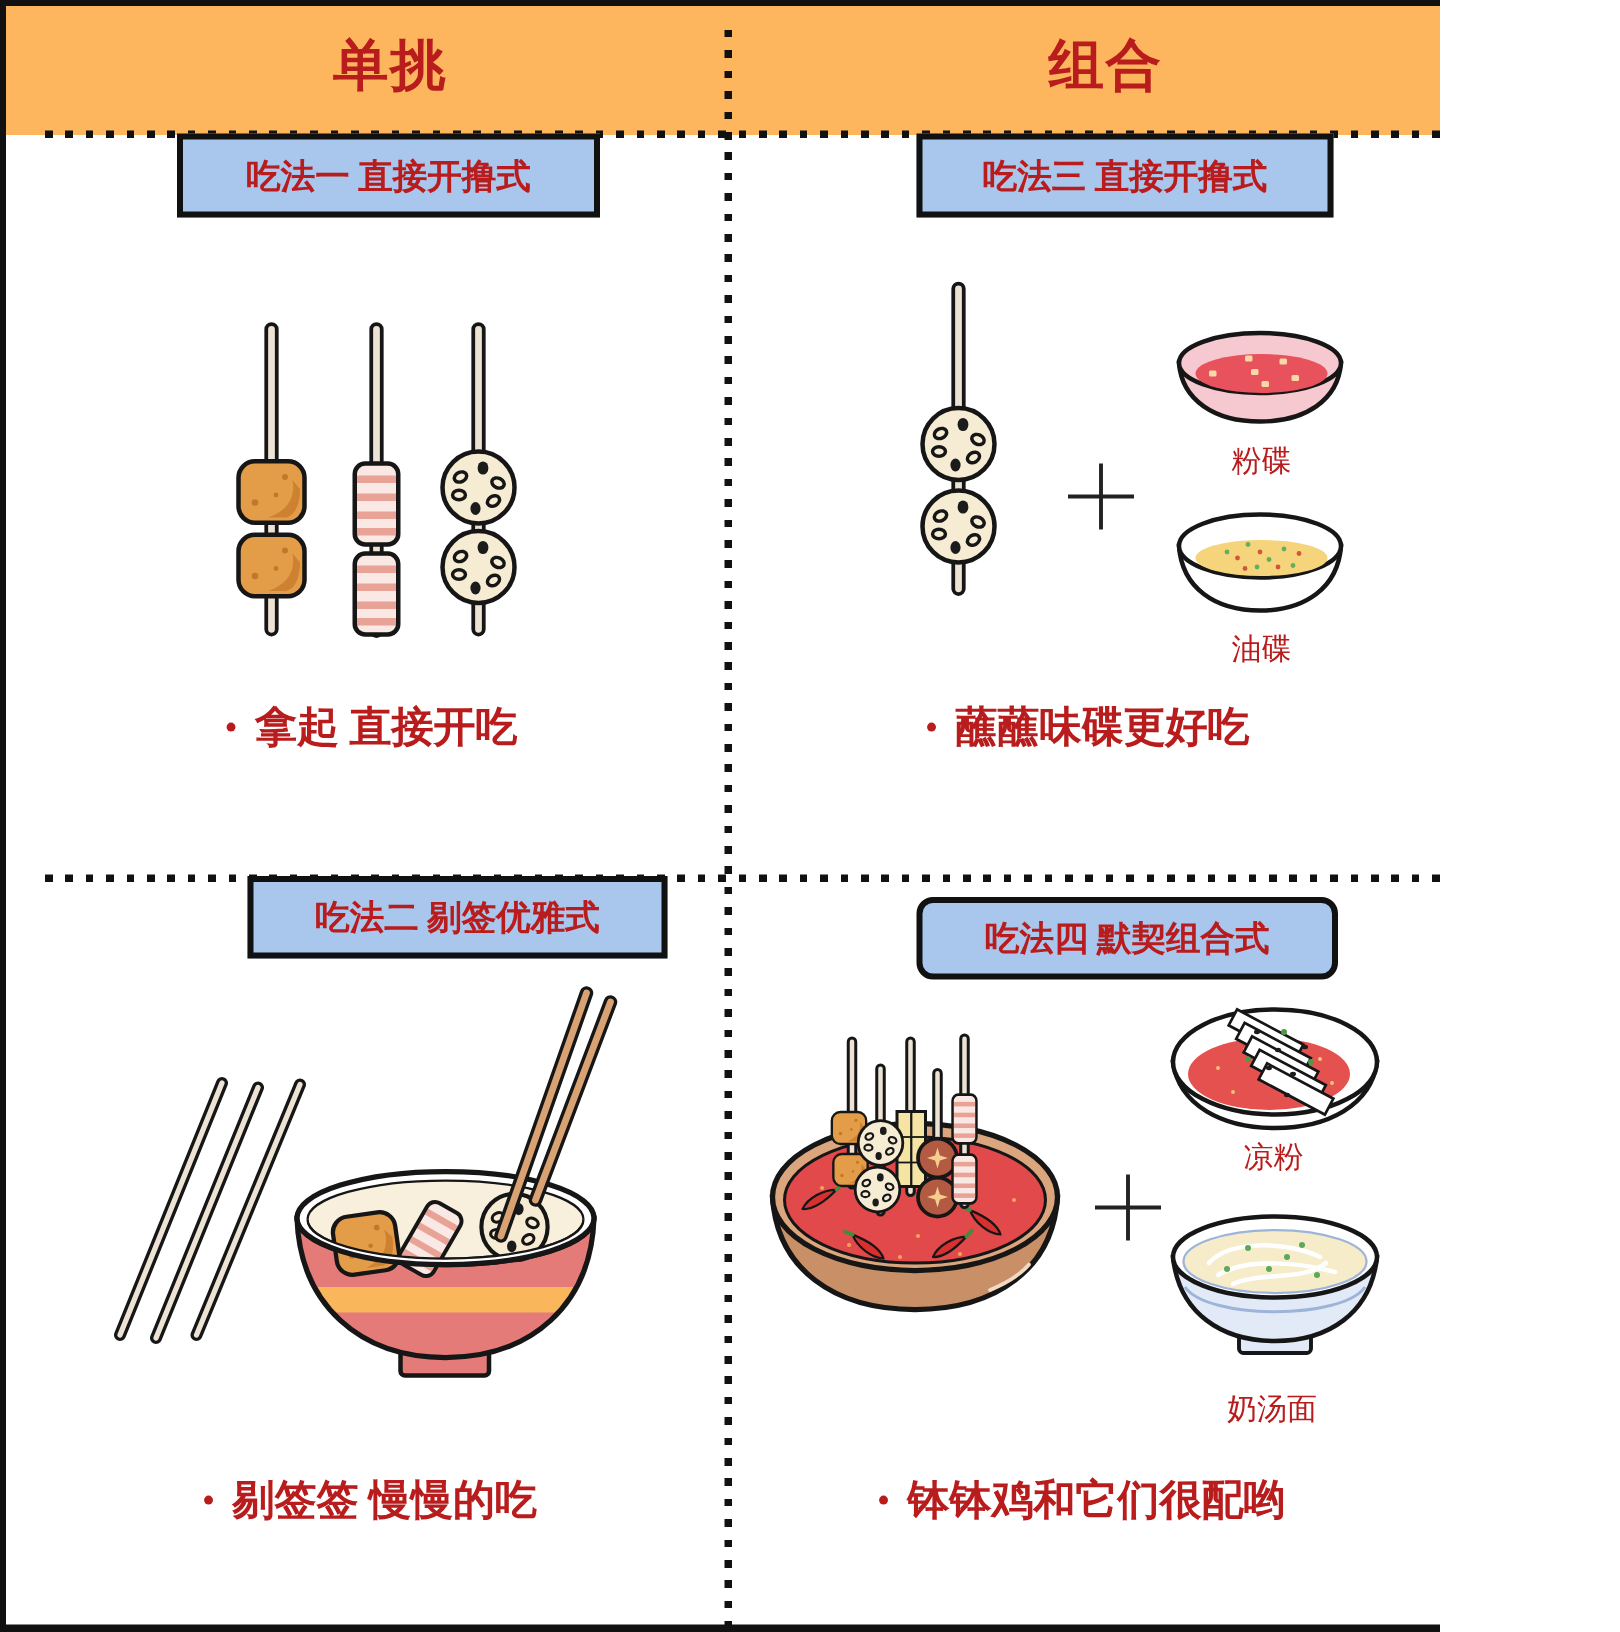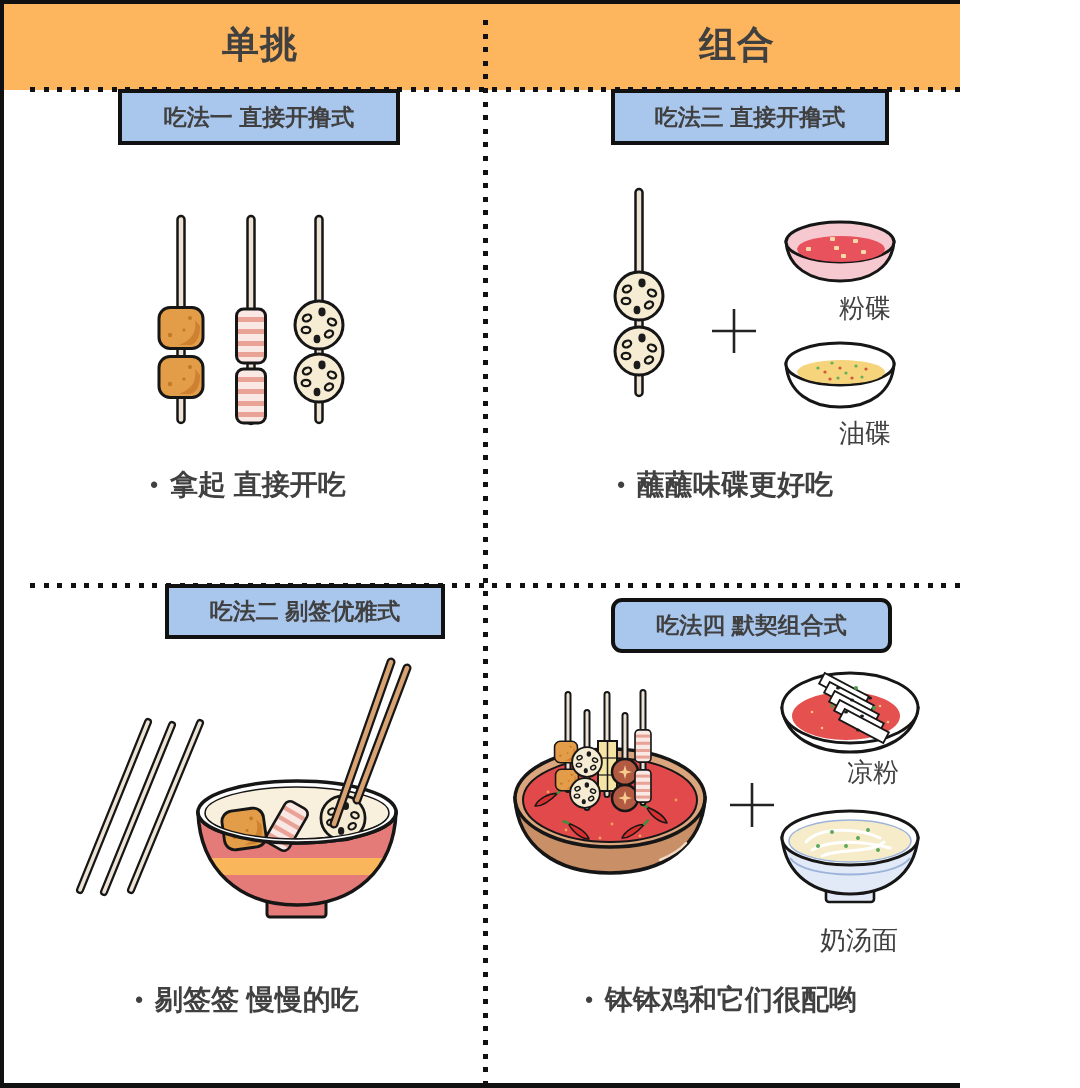--- a/index.html
+++ b/index.html
@@ -1,22 +1,22 @@
 <!DOCTYPE html>
 <html><head>
 <meta charset="utf-8">
 <style>
   html, body { margin: 0; padding: 0; background: #ffffff; }
   #canvas {
     position: relative;
     width: 960px; height: 1088px;
     background: #ffffff;
     overflow: hidden;
-    font-family: Liberation Sans, sans-serif;
-    color: #404040;
+    font-family: Liberation Serif, serif;
+    color: #b91c1c;
   }
   .band { position: absolute; }
   .header-band { left: 0; top: 0; width: 990px; height: 90px; background: #FDB55E; }
   .side-band { left: 990px; top: 0; width: 90px; height: 1088px; background: #E46A6A; }
 
   .dots-h {
     position: absolute; height: 5px;
     background-image: repeating-linear-gradient(to right, #111 0 5px, transparent 5px 13.6px);
   }
   .dots-v {
@@ -47,21 +47,21 @@
 
   .bullet-row {
     position: absolute; height: 40px;
     display: flex; align-items: center; gap: 10px;
     font-size: 28px; font-weight: bold; white-space: nowrap;
   }
   .bullet-row .dot { font-size: 22px; width: 12px; text-align: center; }
 
   .caption {
     position: absolute; width: 100px; height: 30px; line-height: 30px;
-    text-align: right; font-size: 26px; white-space: nowrap;
+    text-align: center; font-size: 20px; white-space: nowrap;
   }
 
   .frame {
     position: absolute; left: 0; top: 0; width: 1080px; height: 1088px;
     box-sizing: border-box; border-style: solid; border-color: #111111;
     border-width: 4px 6px 5px 4px; pointer-events: none;
   }
 </style>
 </head>
 <body>

